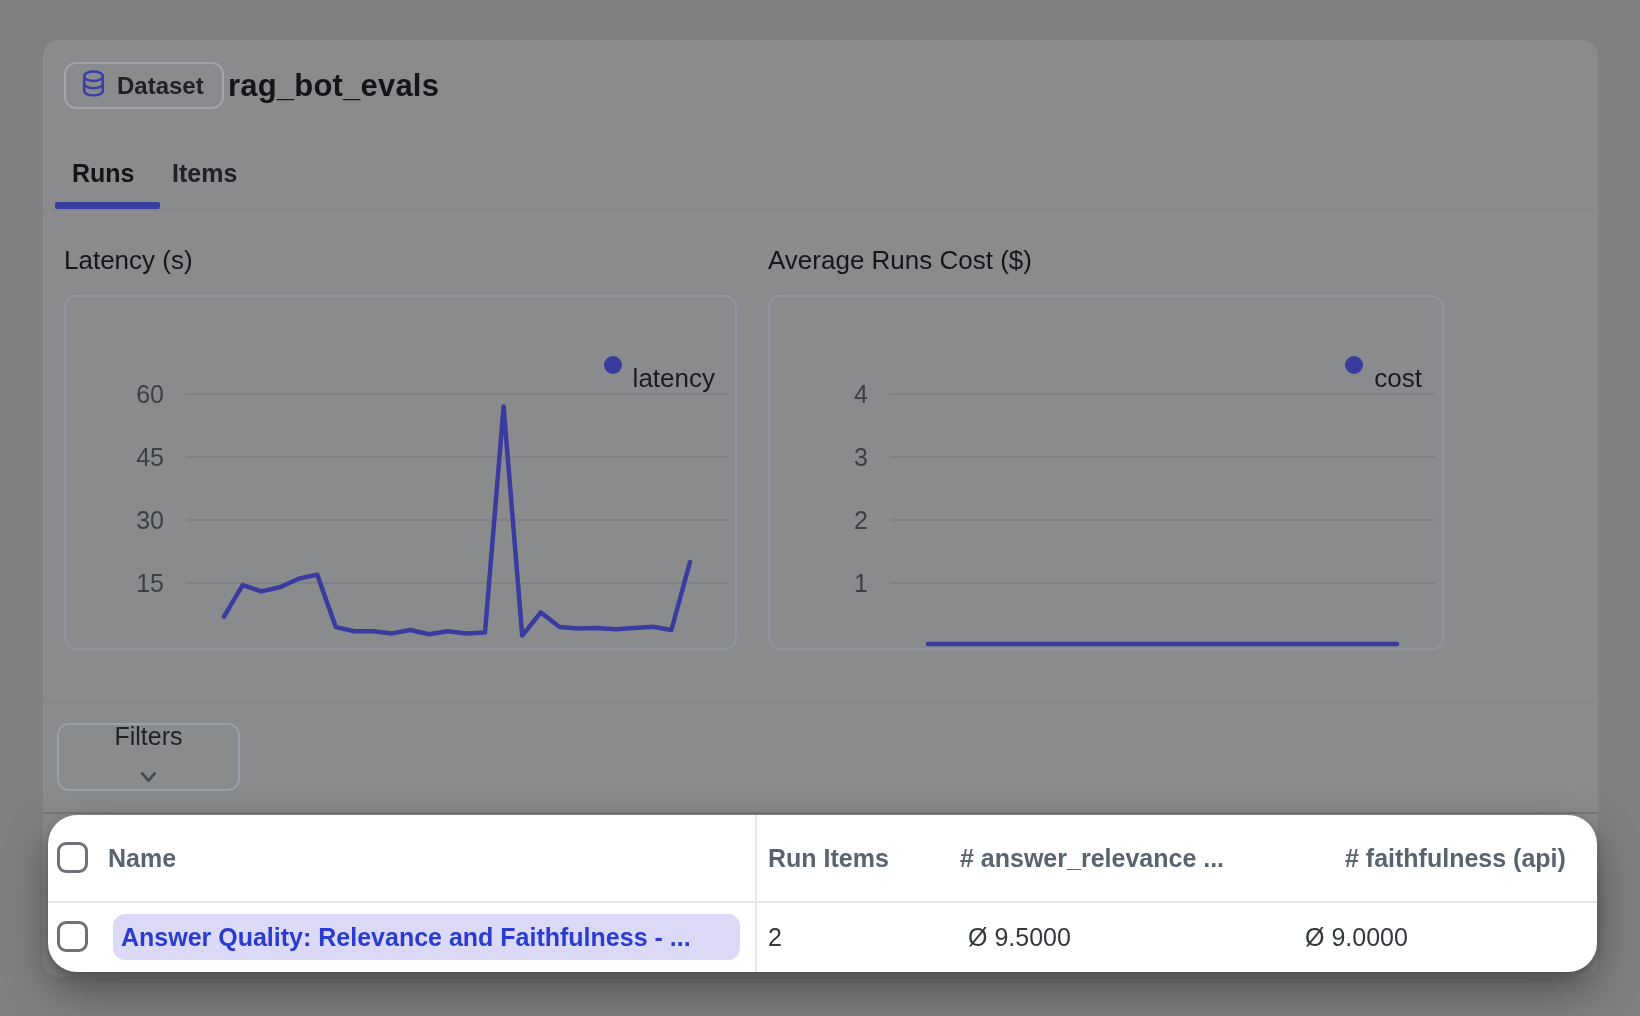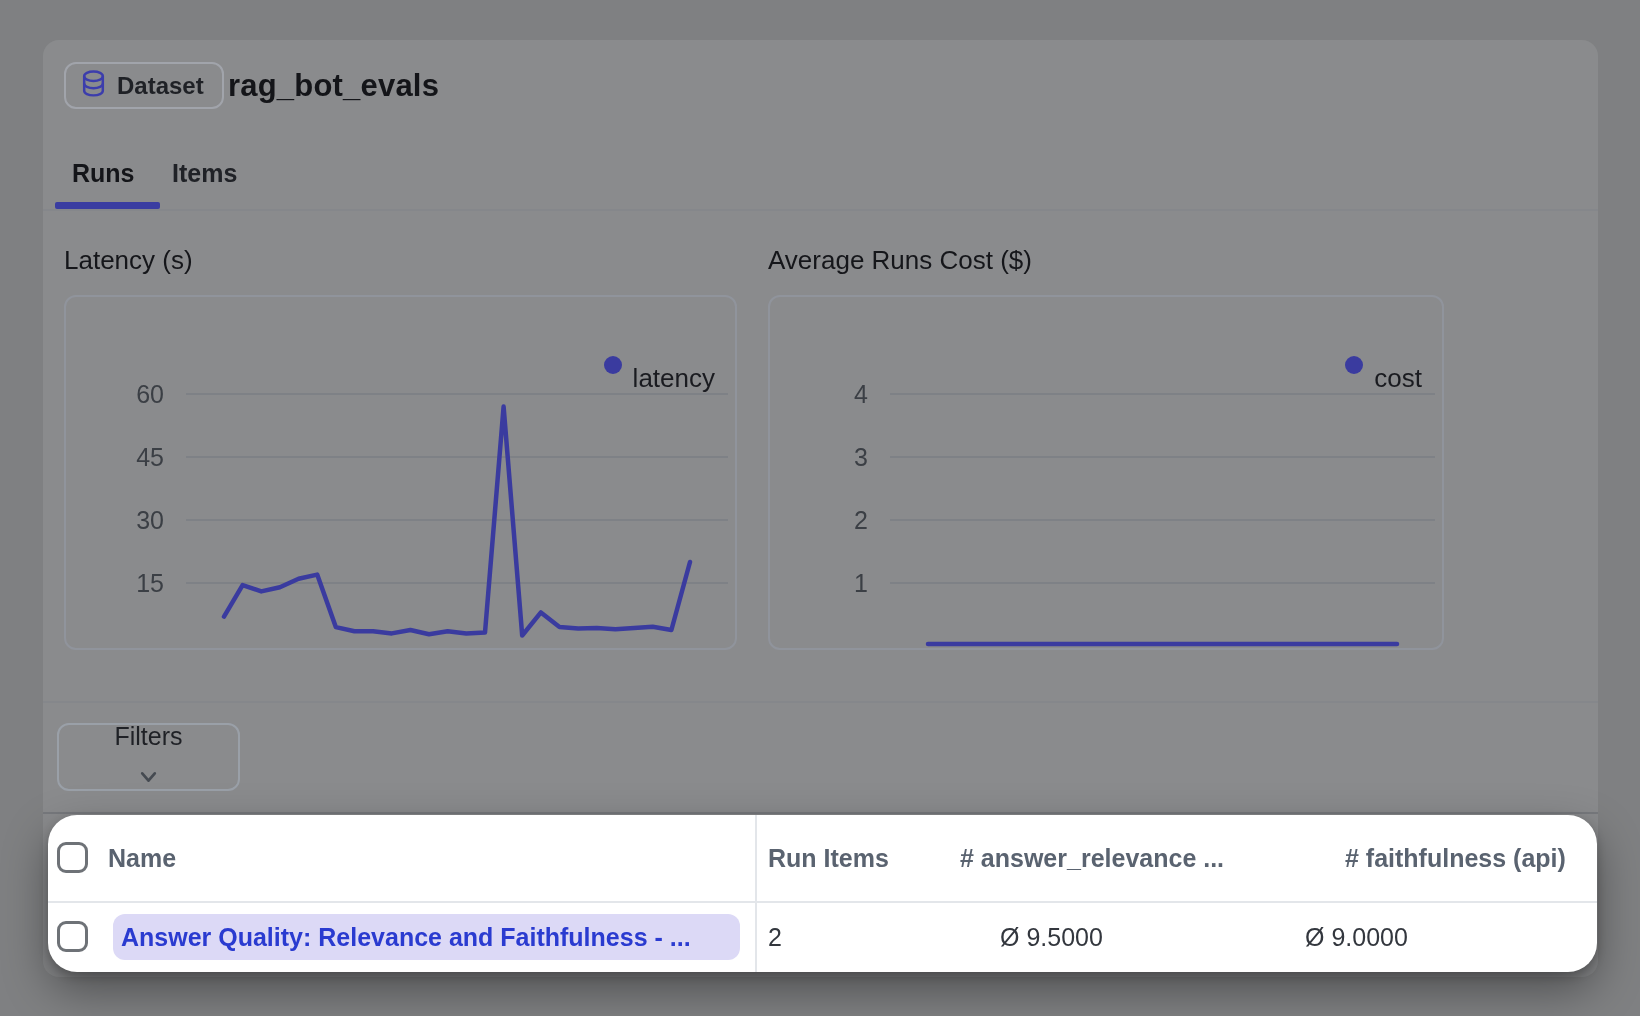--- a/index.html
+++ b/index.html
@@ -46,21 +46,21 @@
             border-radius:9px;box-sizing:border-box;background:#fff;cursor:pointer;}
   .cb-header{top:27px;}
   .cb-row{top:18px;}
   .th{position:absolute;font-size:25px;font-weight:600;color:#5a6370;line-height:86px;white-space:nowrap;}
   .th-name{left:60px;}
   .th-runitems{left:720px;}
   .th-ar{left:912px;}
   .th-faith{left:1249px;margin-left:48px;}
   .td{position:absolute;font-size:25px;color:#33373e;line-height:69px;white-space:nowrap;}
   .td-runitems{left:720px;}
-  .td-ar{left:952px;}
+  .td-ar{left:920px;}
   .td-faith{left:1249px;margin-left:8px;}
   .name-pill{position:absolute;left:65px;top:11px;width:627px;height:46px;border-radius:12px;
              display:flex;align-items:center;padding-left:8px;box-sizing:border-box;cursor:pointer;}
   .name-pill span{font-size:25px;font-weight:bold;white-space:nowrap;overflow:hidden;}
 </style>
 </head>
 <body>
 
 <div class="stage">
   <div class="card">

